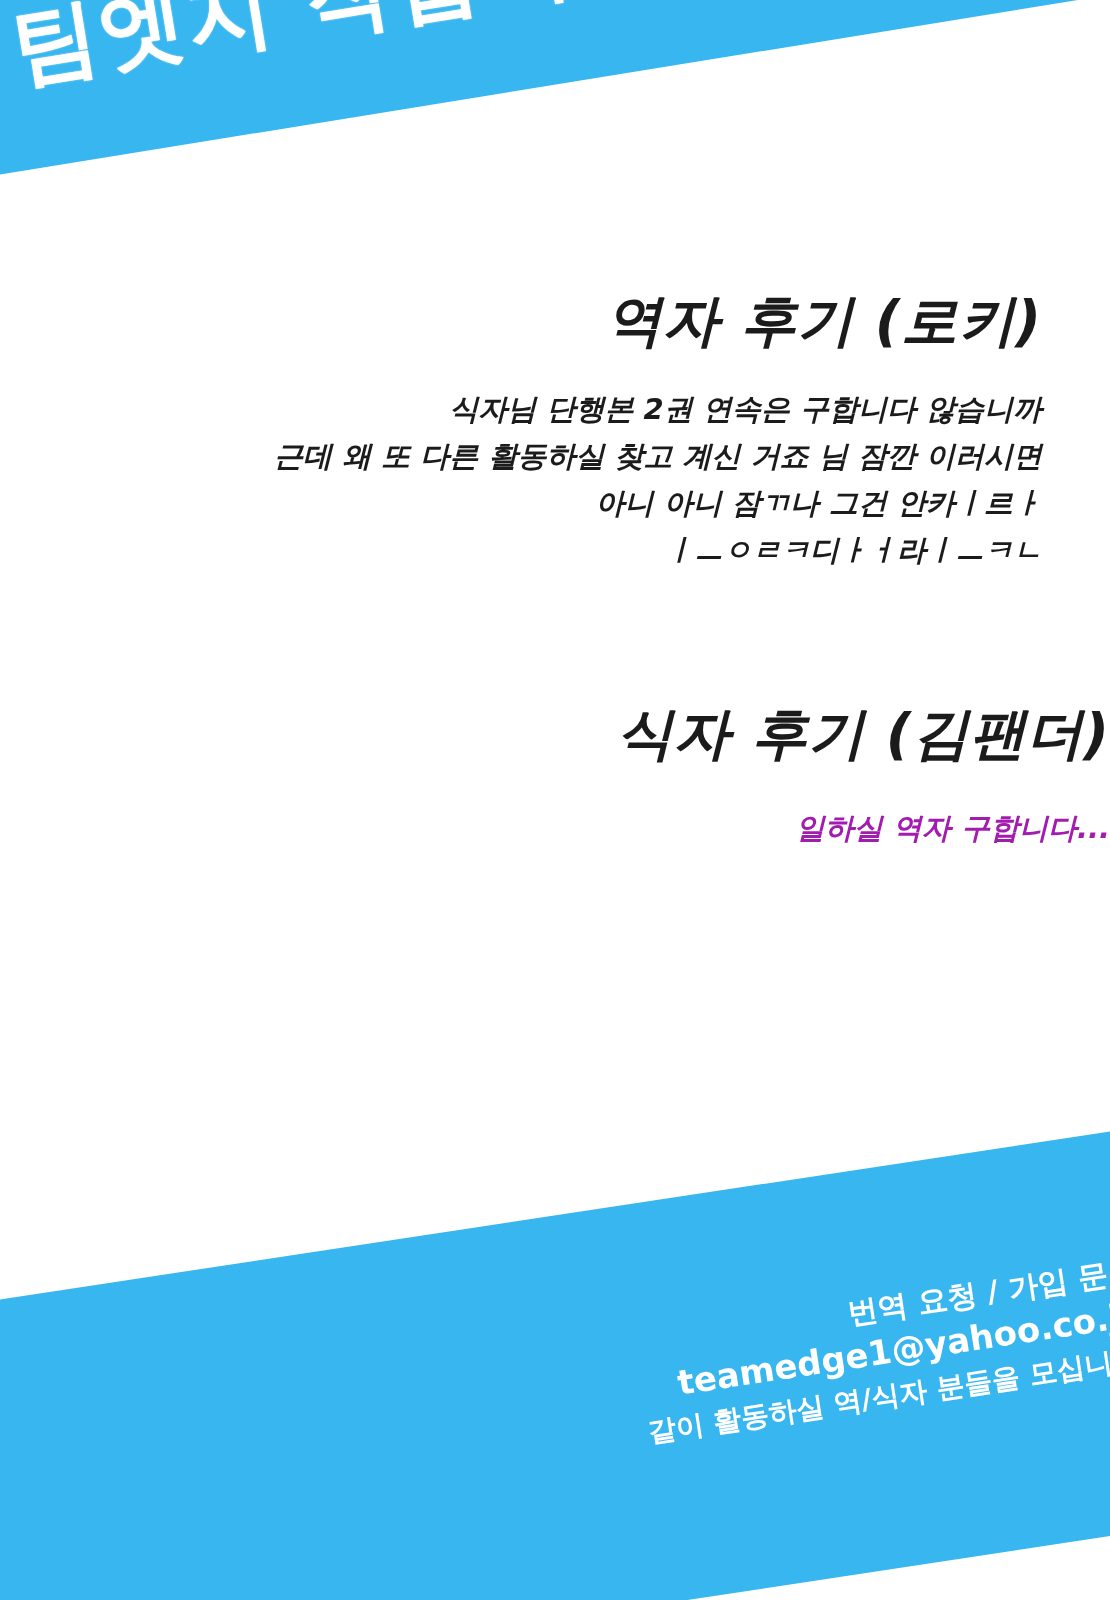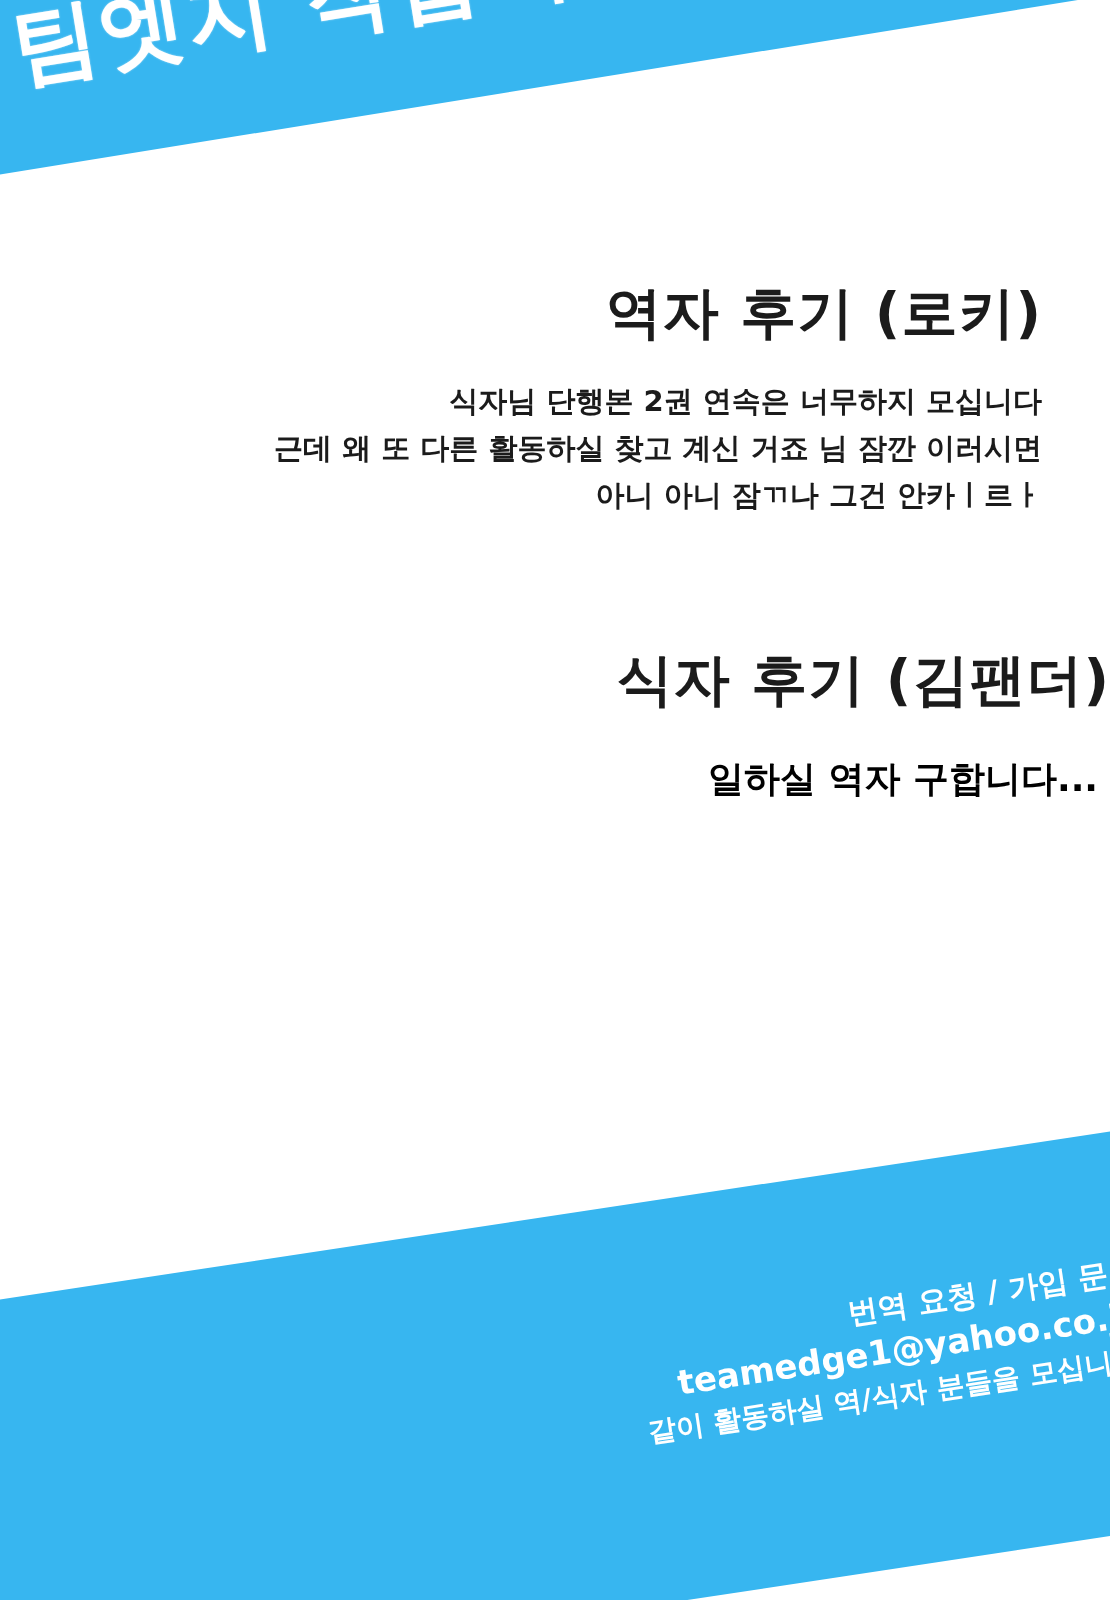--- a/index.html
+++ b/index.html
@@ -51,22 +51,23 @@
     letter-spacing: 2px;
     white-space: nowrap;
     text-shadow:
       0 0 2px rgba(255,255,255,0.6);
   }
 
   
   .content {
     position: absolute;
     left: 0;
-    top: 282px;
+    top: 290px;
     width: 1110px;
+    font-style: italic;
   }
 
   .section-translator {
     text-align: right;
     padding-right: 68px;
   }
   .heading-translator {
     font-size: 56px;
     font-weight: bold;
     color: #1b1b1b;
@@ -93,25 +94,25 @@
   }
   .heading-typesetter {
     font-size: 56px;
     font-weight: bold;
     color: #1b1b1b;
     letter-spacing: 1px;
     margin: 0 0 42px 0;
     line-height: 1.1;
   }
   .body-typesetter {
-    font-size: 36px;
+    font-size: 29px;
     font-weight: bold;
-    color: #000000;
+    color: #a21caf;
     line-height: 1.5;
-    margin: 12px;
+    margin: 0;
   }
 
   
   .bottom-banner {
     position: absolute;
     left: -40px;
     bottom: -110px;
     width: 1300px;
     height: 400px;
     background: #37b6f0;
@@ -157,23 +158,24 @@
 
       <div class="banner-title">팀엣지 작업 후기</div>
     </div>
   </div>
 
   <div class="content">
 
     <div class="section-translator">
       <h1 class="heading-translator">역자 후기 (로키)</h1>
       <p class="body-translator">
-        <span class="line">식자님 단행본 2권 연속은 너무하지 모십니다</span>
+        <span class="line">식자님 단행본 2권 연속은 구합니다 않습니까</span>
         <span class="line">근데 왜 또 다른 활동하실 찾고 계신 거죠 님 잠깐 이러시면</span>
         <span class="line">아니 아니 잠ㄲ나 그건 안카ㅣ르ㅏ</span>
+        <span class="line">ㅣㅡㅇㄹㅋ디ㅏㅓ라ㅣㅡㅋㄴ</span>
       </p>
     </div>
 
     <div class="section-typesetter">
       <h1 class="heading-typesetter">식자 후기 (김팬더)</h1>
       <p class="body-typesetter">일하실 역자 구합니다...</p>
     </div>
 
   </div>
 

